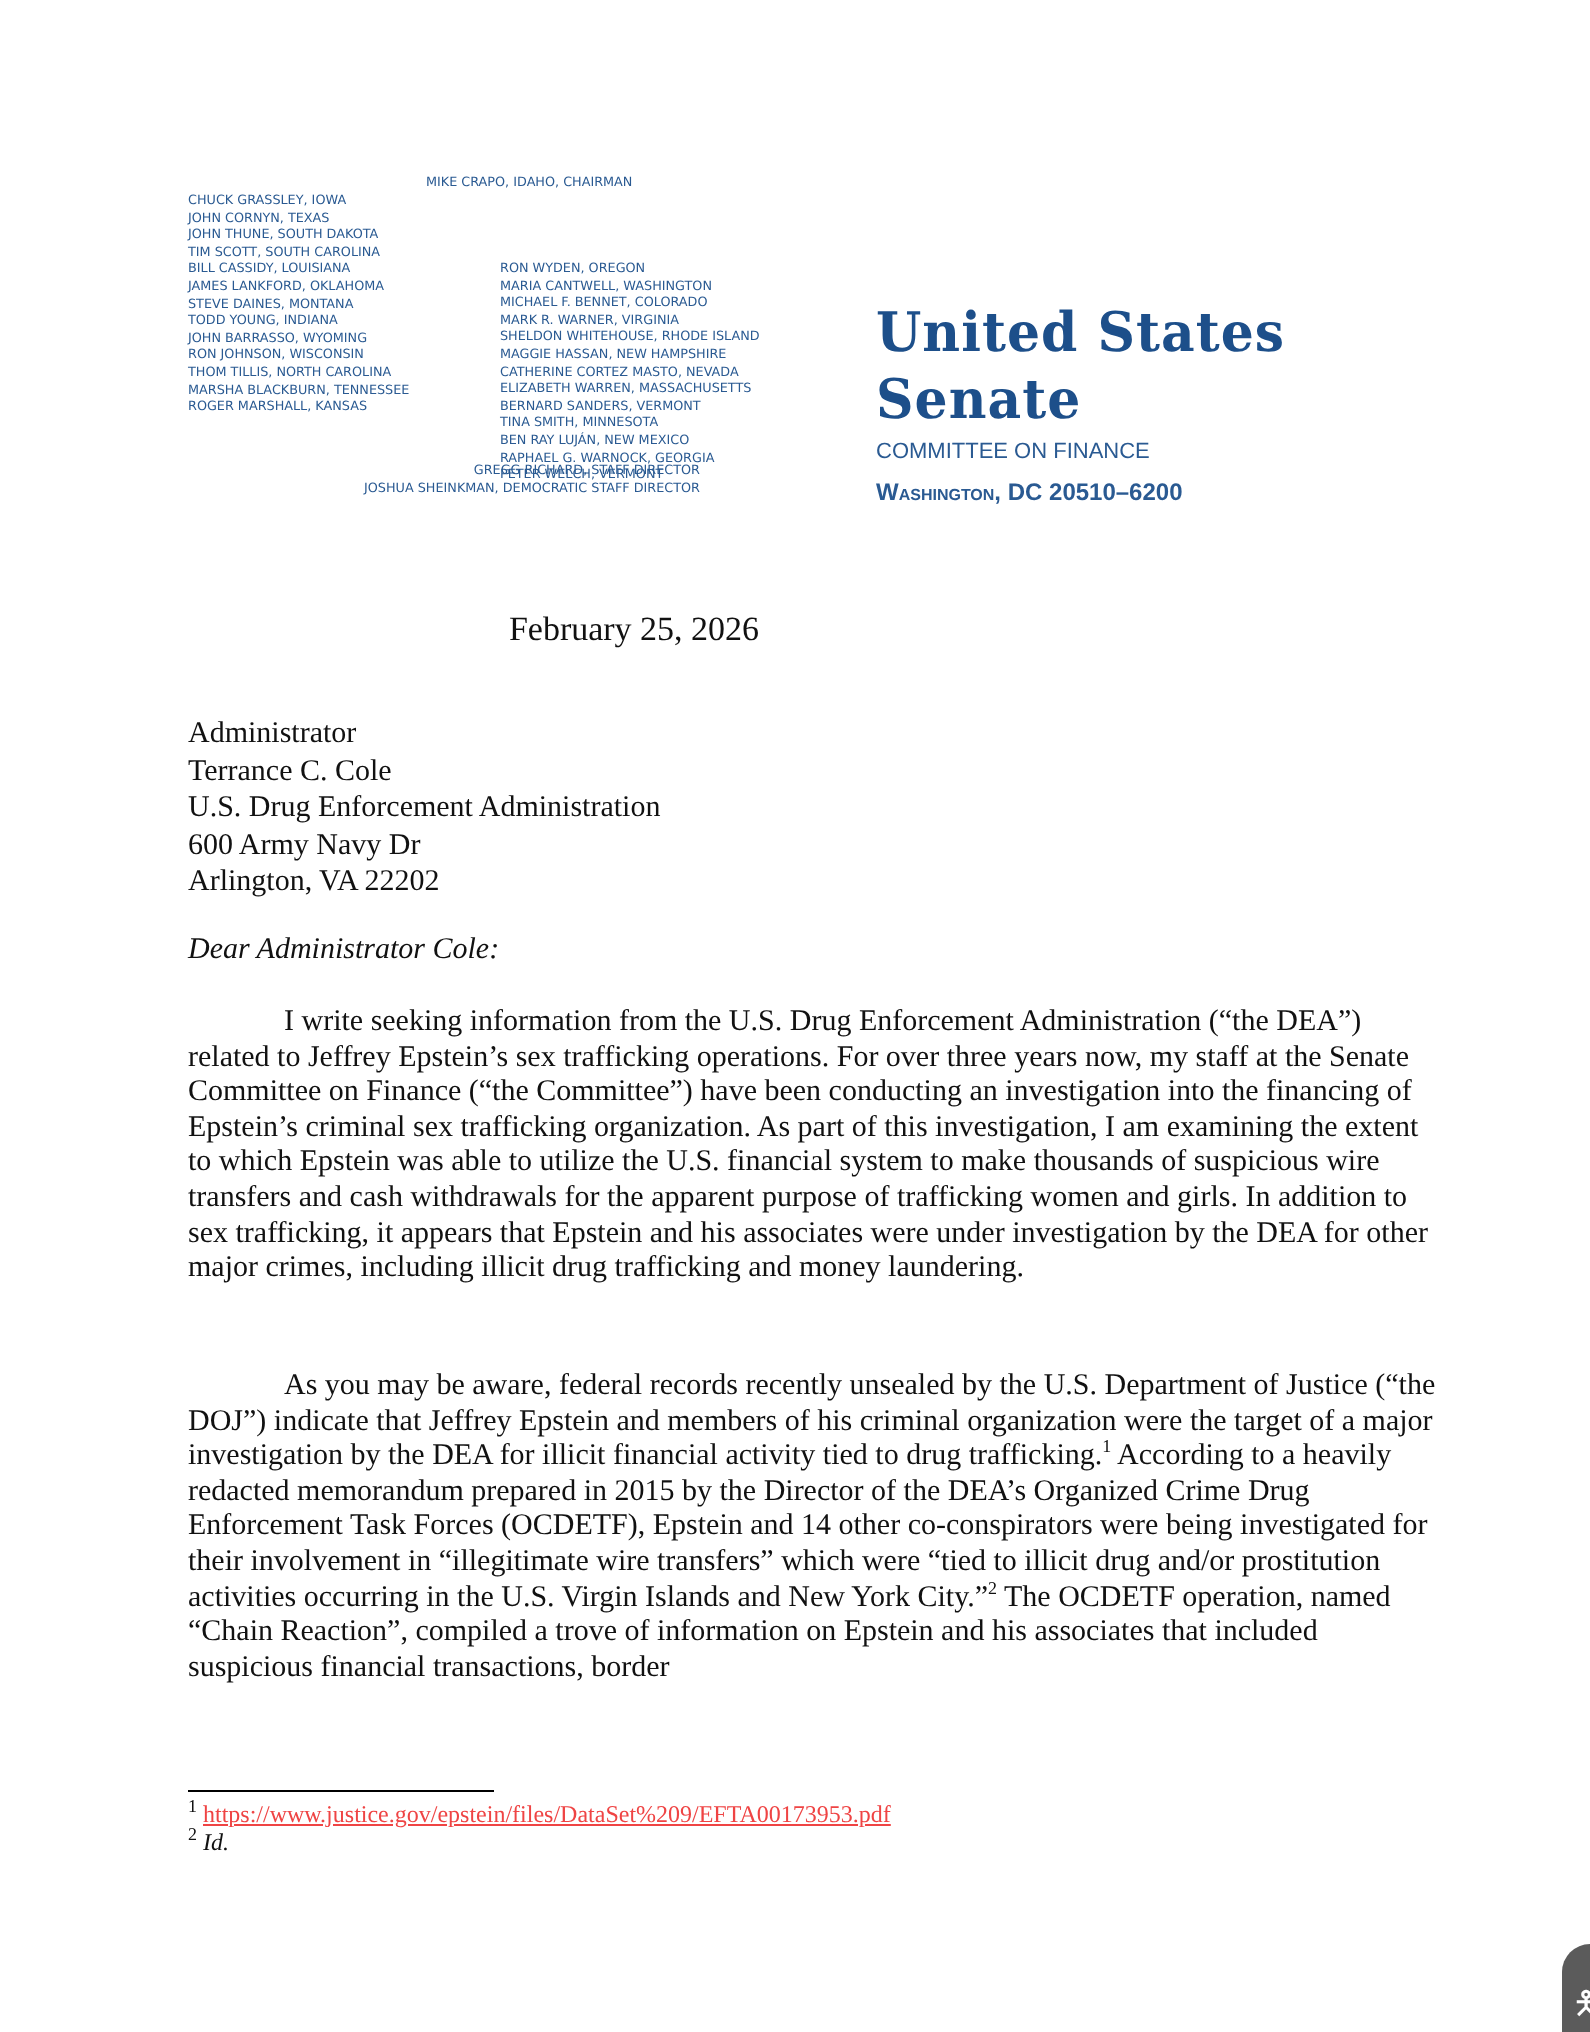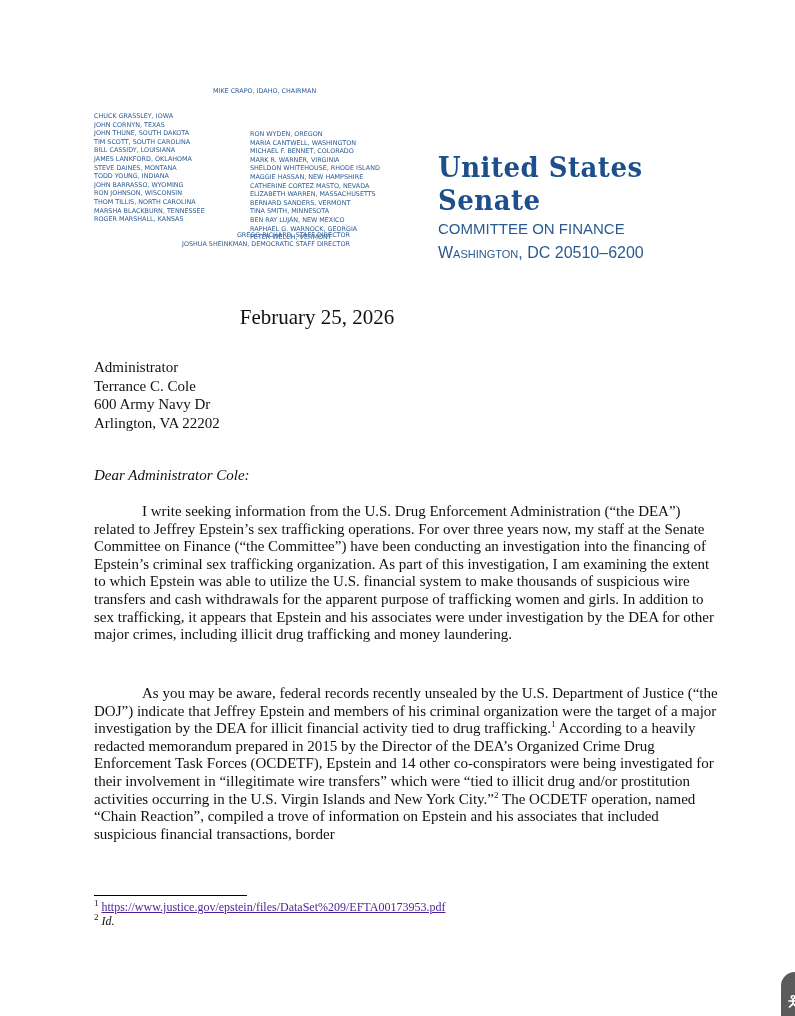--- a/index.html
+++ b/index.html
@@ -1,37 +1,37 @@
 <!DOCTYPE html>
 <html><head>
 <meta charset="utf-8">
 <style>
   html,body{margin:0;padding:0;background:#fff;}
   body{width:795px;height:1016px;position:relative;overflow:hidden;font-family:"Liberation Serif",serif;color:#111;}
   .lh{position:absolute;font-family:"DejaVu Sans",sans-serif;color:#2a5a92;font-size:6.4px;line-height:8.6px;letter-spacing:0;text-transform:uppercase;}
   .chair{left:175px;top:87px;padding-left:38px;}
-  .col1{left:94px;top:112px;}
+  .col1{left:94px;top:96px;}
   .col2{left:250px;top:98px;margin-top:32px;}
   .staff{left:140px;top:231px;text-align:right;width:210px;}
   .seal{position:absolute;left:438px;top:152px;width:265px;text-align:left;color:#1d4f8a;}
   .seal .title{font-family:"DejaVu Serif",serif;font-weight:bold;font-size:26px;letter-spacing:0.5px;line-height:32px;transform:scaleY(1.05);}
-  .seal .sub{font-family:"Liberation Sans",sans-serif;font-size:15px;color:#2a5a92;margin-top:4px;}
-  .seal .addr{font-family:"Liberation Sans",sans-serif;font-size:16px;color:#2a5a92;margin-top:7px;font-variant:small-caps;}
-  .date{position:absolute;left:0;width:634px;text-align:center;top:305px;font-size:21px;}
+  .seal .sub{font-family:"Liberation Sans",sans-serif;font-size:11px;color:#2a5a92;margin-top:4px;}
+  .seal .addr{font-family:"Liberation Sans",sans-serif;font-size:12px;color:#2a5a92;margin-top:7px;font-variant:small-caps;font-weight:bold;}
+  .date{position:absolute;left:0;width:634px;text-align:center;top:305px;font-size:17px;}
   .addressblock{position:absolute;left:94px;top:358px;font-size:15px;line-height:18.5px;}
   .salute{position:absolute;left:94px;top:467px;font-size:15px;font-style:italic;}
   .para{position:absolute;left:94px;width:625px;font-size:15px;line-height:17.6px;text-indent:48px;}
   .p1{top:503px;}
   .p2{top:685px;}
   sup{font-size:9px;line-height:0;}
   .fnrule{position:absolute;left:94px;top:895px;width:153px;border-top:1.3px solid #000;}
   .fn{position:absolute;left:94px;font-size:12px;}
   .fn1{top:900px;}
   .fn2{top:914px;}
-  .fn a{color:#4c1d95;text-decoration:underline;}
+  .fn a{color:#ef4444;text-decoration:underline;}
   .access{position:absolute;left:781px;top:972px;width:30px;height:60px;background:#5b5b5b;border-radius:14px 0 0 14px;color:#fff;font-family:"DejaVu Sans",sans-serif;font-size:16px;line-height:60px;text-indent:5px;}
 </style>
 </head>
 <body>
 
 <div class="lh chair">MIKE CRAPO, IDAHO, CHAIRMAN</div>
 
 <div class="lh col1">
   <div>CHUCK GRASSLEY, IOWA</div>
   <div>JOHN CORNYN, TEXAS</div>
@@ -73,20 +73,21 @@
   <div class="title">United States Senate</div>
   <div class="sub">COMMITTEE ON FINANCE</div>
   <div class="addr">Washington, DC 20510–6200</div>
 </div>
 
 <div class="date">February 25, 2026</div>
 
 <div class="addressblock">
   <div>Administrator</div>
   <div>Terrance C. Cole</div>
+  <div>U.S. Drug Enforcement Administration</div>
   <div>600 Army Navy Dr</div>
   <div>Arlington, VA 22202</div>
 </div>
 
 <div class="salute">Dear Administrator Cole:</div>
 
 <div class="para p1">I write seeking information from the U.S. Drug Enforcement Administration (“the DEA”) related to Jeffrey Epstein’s sex trafficking operations. For over three years now, my staff at the Senate Committee on Finance (“the Committee”) have been conducting an investigation into the financing of Epstein’s criminal sex trafficking organization.  As part of this investigation, I am examining the extent to which Epstein was able to utilize the U.S. financial system to make thousands of suspicious wire transfers and cash withdrawals for the apparent purpose of trafficking women and girls. In addition to sex trafficking, it appears that Epstein and his associates were under investigation by the DEA for other major crimes, including illicit drug trafficking and money laundering.</div>
 
 <div class="para p2"><span>As you may be aware, federal records recently unsealed by the U.S. Department of Justice (“the DOJ”) indicate that Jeffrey Epstein and members of his criminal organization were the target of a major investigation by the DEA for illicit financial activity tied to drug trafficking.</span><sup>1</sup><span> According to a heavily redacted memorandum prepared in 2015 by the Director of the DEA’s Organized Crime Drug Enforcement Task Forces (OCDETF), Epstein and 14 other co-conspirators were being investigated for their involvement in “illegitimate wire transfers” which were “tied to illicit drug and/or prostitution activities occurring in the U.S. Virgin Islands and New York City.”</span><sup>2</sup><span> The OCDETF operation, named “Chain Reaction”, compiled a trove of information on Epstein and his associates that included suspicious financial transactions, border</span></div>
 

